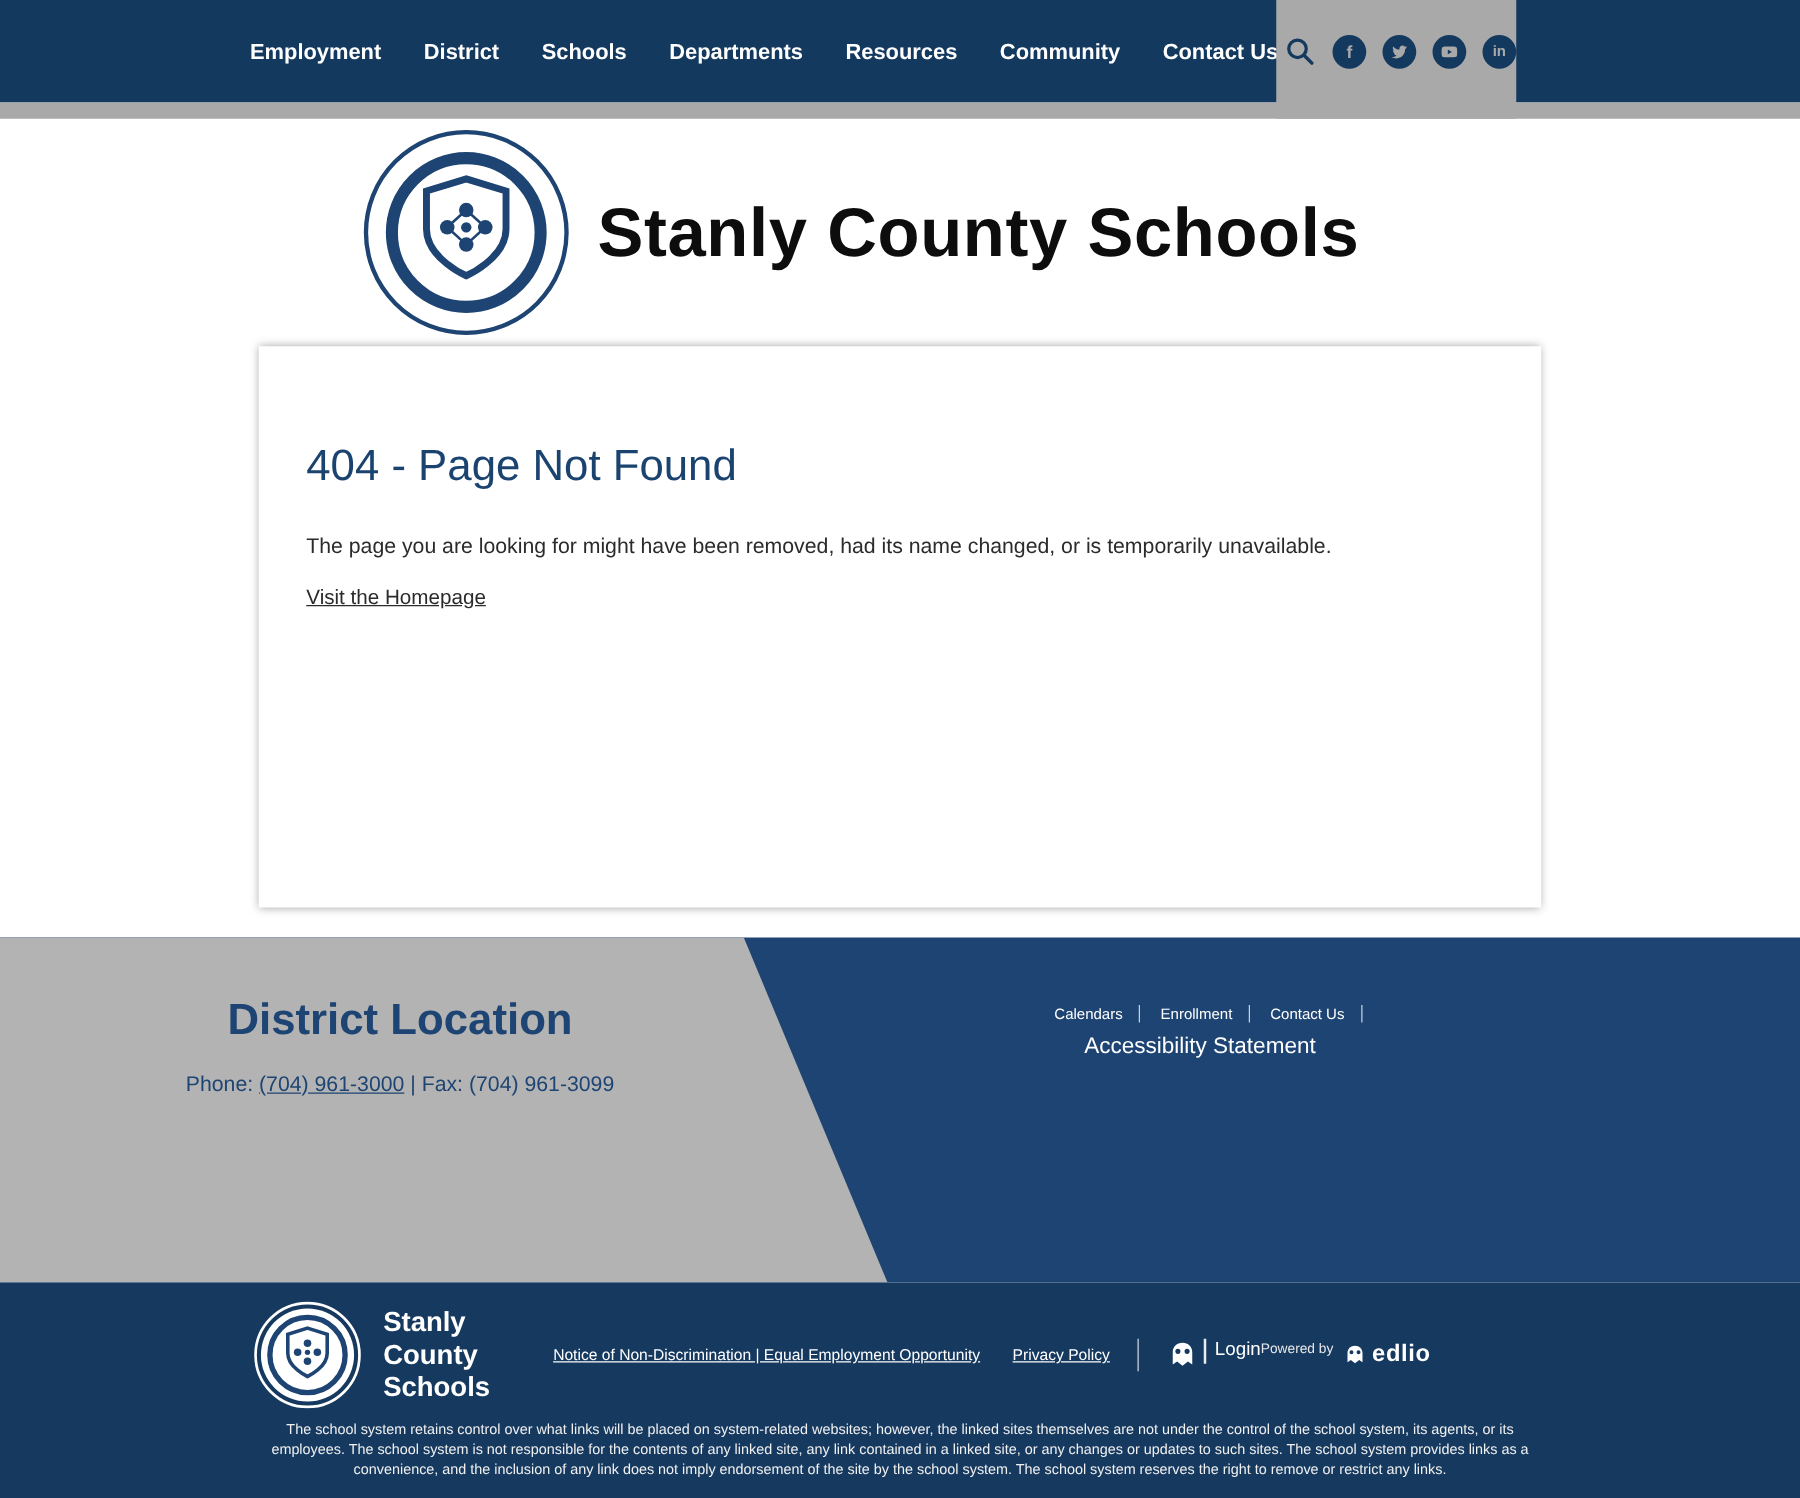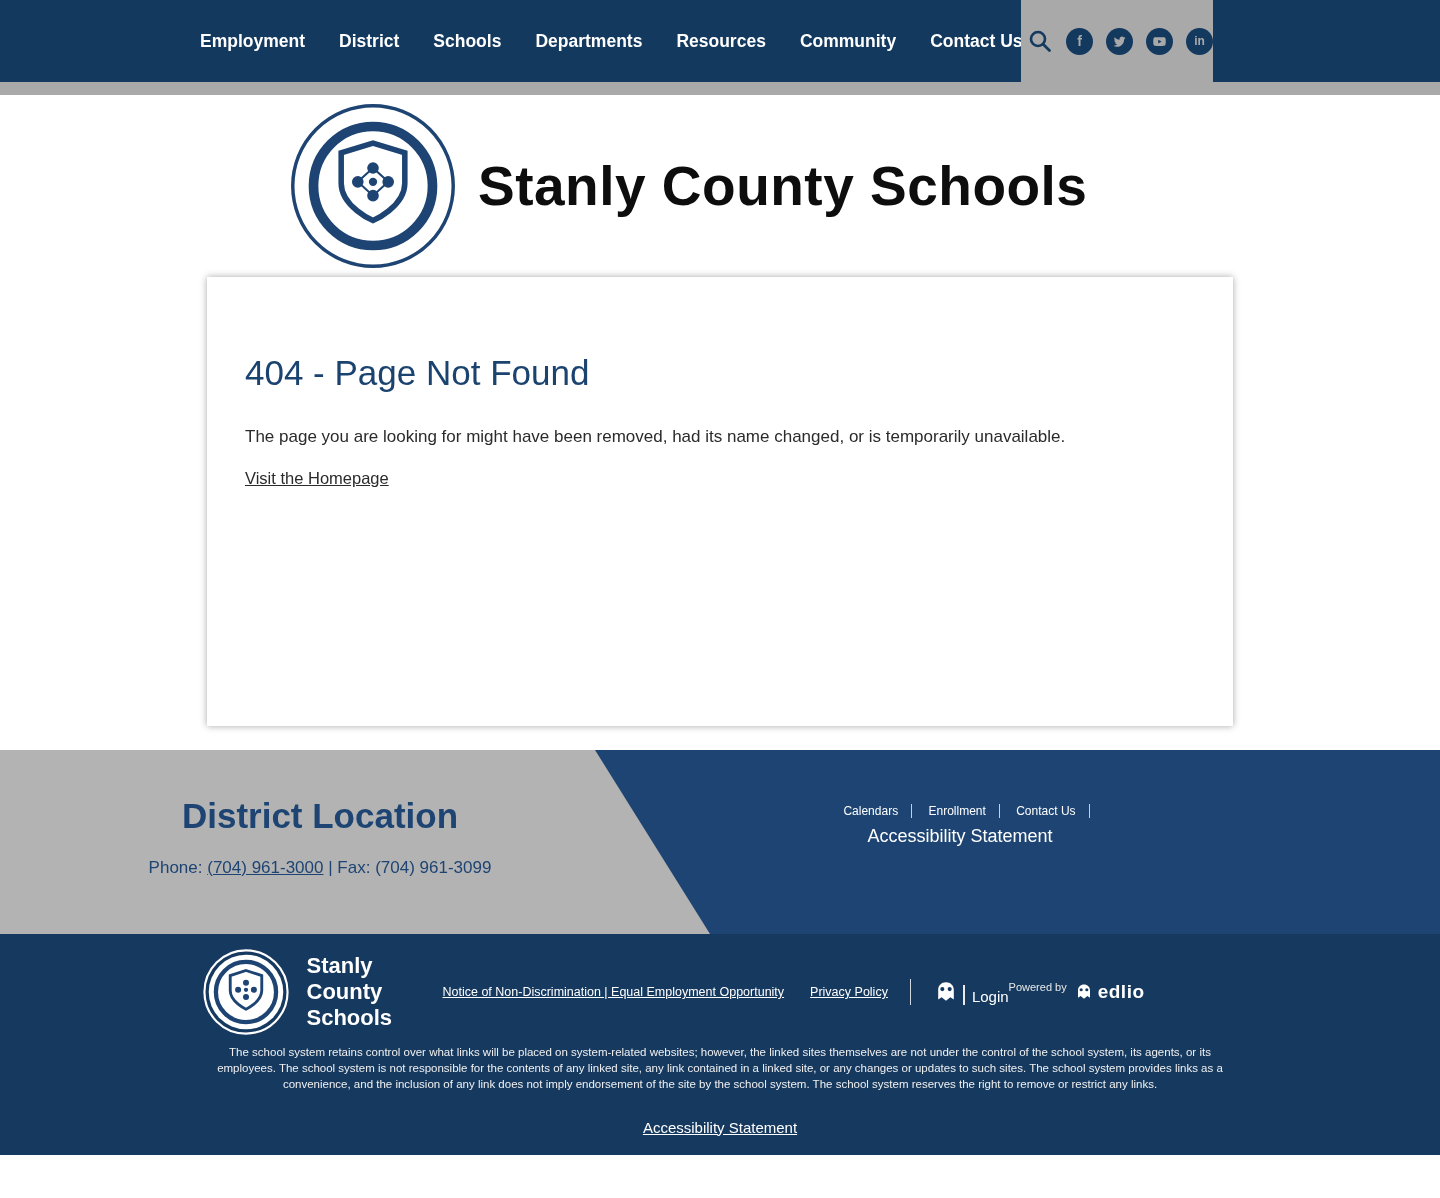--- a/index.html
+++ b/index.html
@@ -23,21 +23,21 @@
   .seal-big { width:166px; height:166px; flex:0 0 auto; }
   .site-title { font-size:55px; font-weight:bold; color:#0d0d0d; margin-left:22px; letter-spacing:0.5px; }
 
   
   .card { width:1026px; min-height:449px; margin:2px auto 24px; background:#ffffff; box-shadow:0 0 7px rgba(0,0,0,0.35); padding:56px 38px; }
   .h404 { color:#1b4370; font-size:35px; font-weight:normal; margin:20px 0 34px; }
   .msg { color:#2b2b2b; font-size:17px; margin:0 0 22px; }
   .home-link { color:#2b2b2b; font-size:16.5px; text-decoration:underline; cursor:pointer; }
 
   
-  .footer-top { position:relative; height:184px; background:#1d4472; overflow:hidden; }
+  .footer-top { position:relative; height:276px; background:#1d4472; overflow:hidden; }
   .gray-diag { position:absolute; top:0; left:0; width:720px; height:100%; background:#b3b3b3;
                clip-path:polygon(0 0, 595px 0, 710px 100%, 0 100%); }
   .location { position:absolute; left:0; top:46px; width:640px; text-align:center; color:#1d4472; }
   .location-heading { font-size:35px; font-weight:bold; margin-bottom:22px; }
   .location-line { font-size:17px; margin:5px 0; }
   .phone-link { color:#1d4472; text-decoration:underline; cursor:pointer;text-align:right; }
   .quicklinks { position:absolute; left:700px; top:54px; width:520px; text-align:center; color:#ffffff; }
   .ql-heading { font-size:30px; font-weight:bold; margin-bottom:24px; }
   .ql-row { font-size:12px; }
   .ql-link { color:#ffffff; text-decoration:none; cursor:pointer; padding:0 13px; }
@@ -46,21 +46,21 @@
 
   
   .footer-bottom { background:#16395f; color:#ffffff; padding:15px 0 18px; }
   .fb-row { display:flex; align-items:center; width:1035px; margin:0 auto; }
   .seal-small { width:86px; height:86px; flex:0 0 auto; }
   .fb-name { width:118px; margin-left:18px; font-size:22px; font-weight:bold; line-height:1.18; }
   .fb-link { color:#ffffff; font-size:12.5px; text-decoration:underline; cursor:pointer; }
   .nondis { margin-left:18px; max-width:390px; }
   .privacy { margin-left:26px; }
   .fb-vsep { width:1.5px; height:26px; background:rgba(255,255,255,0.8); margin:0 22px; }
-  .login-group { display:flex; align-items:flex-end; cursor:pointer; }
+  .login-group { display:flex; align-items:flex-start; cursor:pointer; }
   .owl { width:26px; height:26px; }
   .login-bar { width:1.5px; height:20px; background:rgba(255,255,255,0.9); margin:0 7px 0 4px; }
   .login-label { font-size:15px; color:#ffffff; }
   .powered-group { display:flex; align-items:flex-start; cursor:pointer; }
   .powered-label { font-size:11px; color:#e8e8e8; margin-right:7px; }
   .edlio-logo { display:flex; align-items:center; font-weight:bold; font-size:19px; letter-spacing:0.5px; }
   .edlio-owl { width:20px; height:20px; margin-right:4px; }
   .disclaimer { width:1024px; margin:10px auto 0; text-align:center; font-size:11.5px; line-height:1.38; color:#f0f0f0; }
   .access-bottom-wrap { text-align:center; margin-top:26px; }
   .access-bottom { color:#ffffff; font-size:15px; text-decoration:underline; cursor:pointer; }

